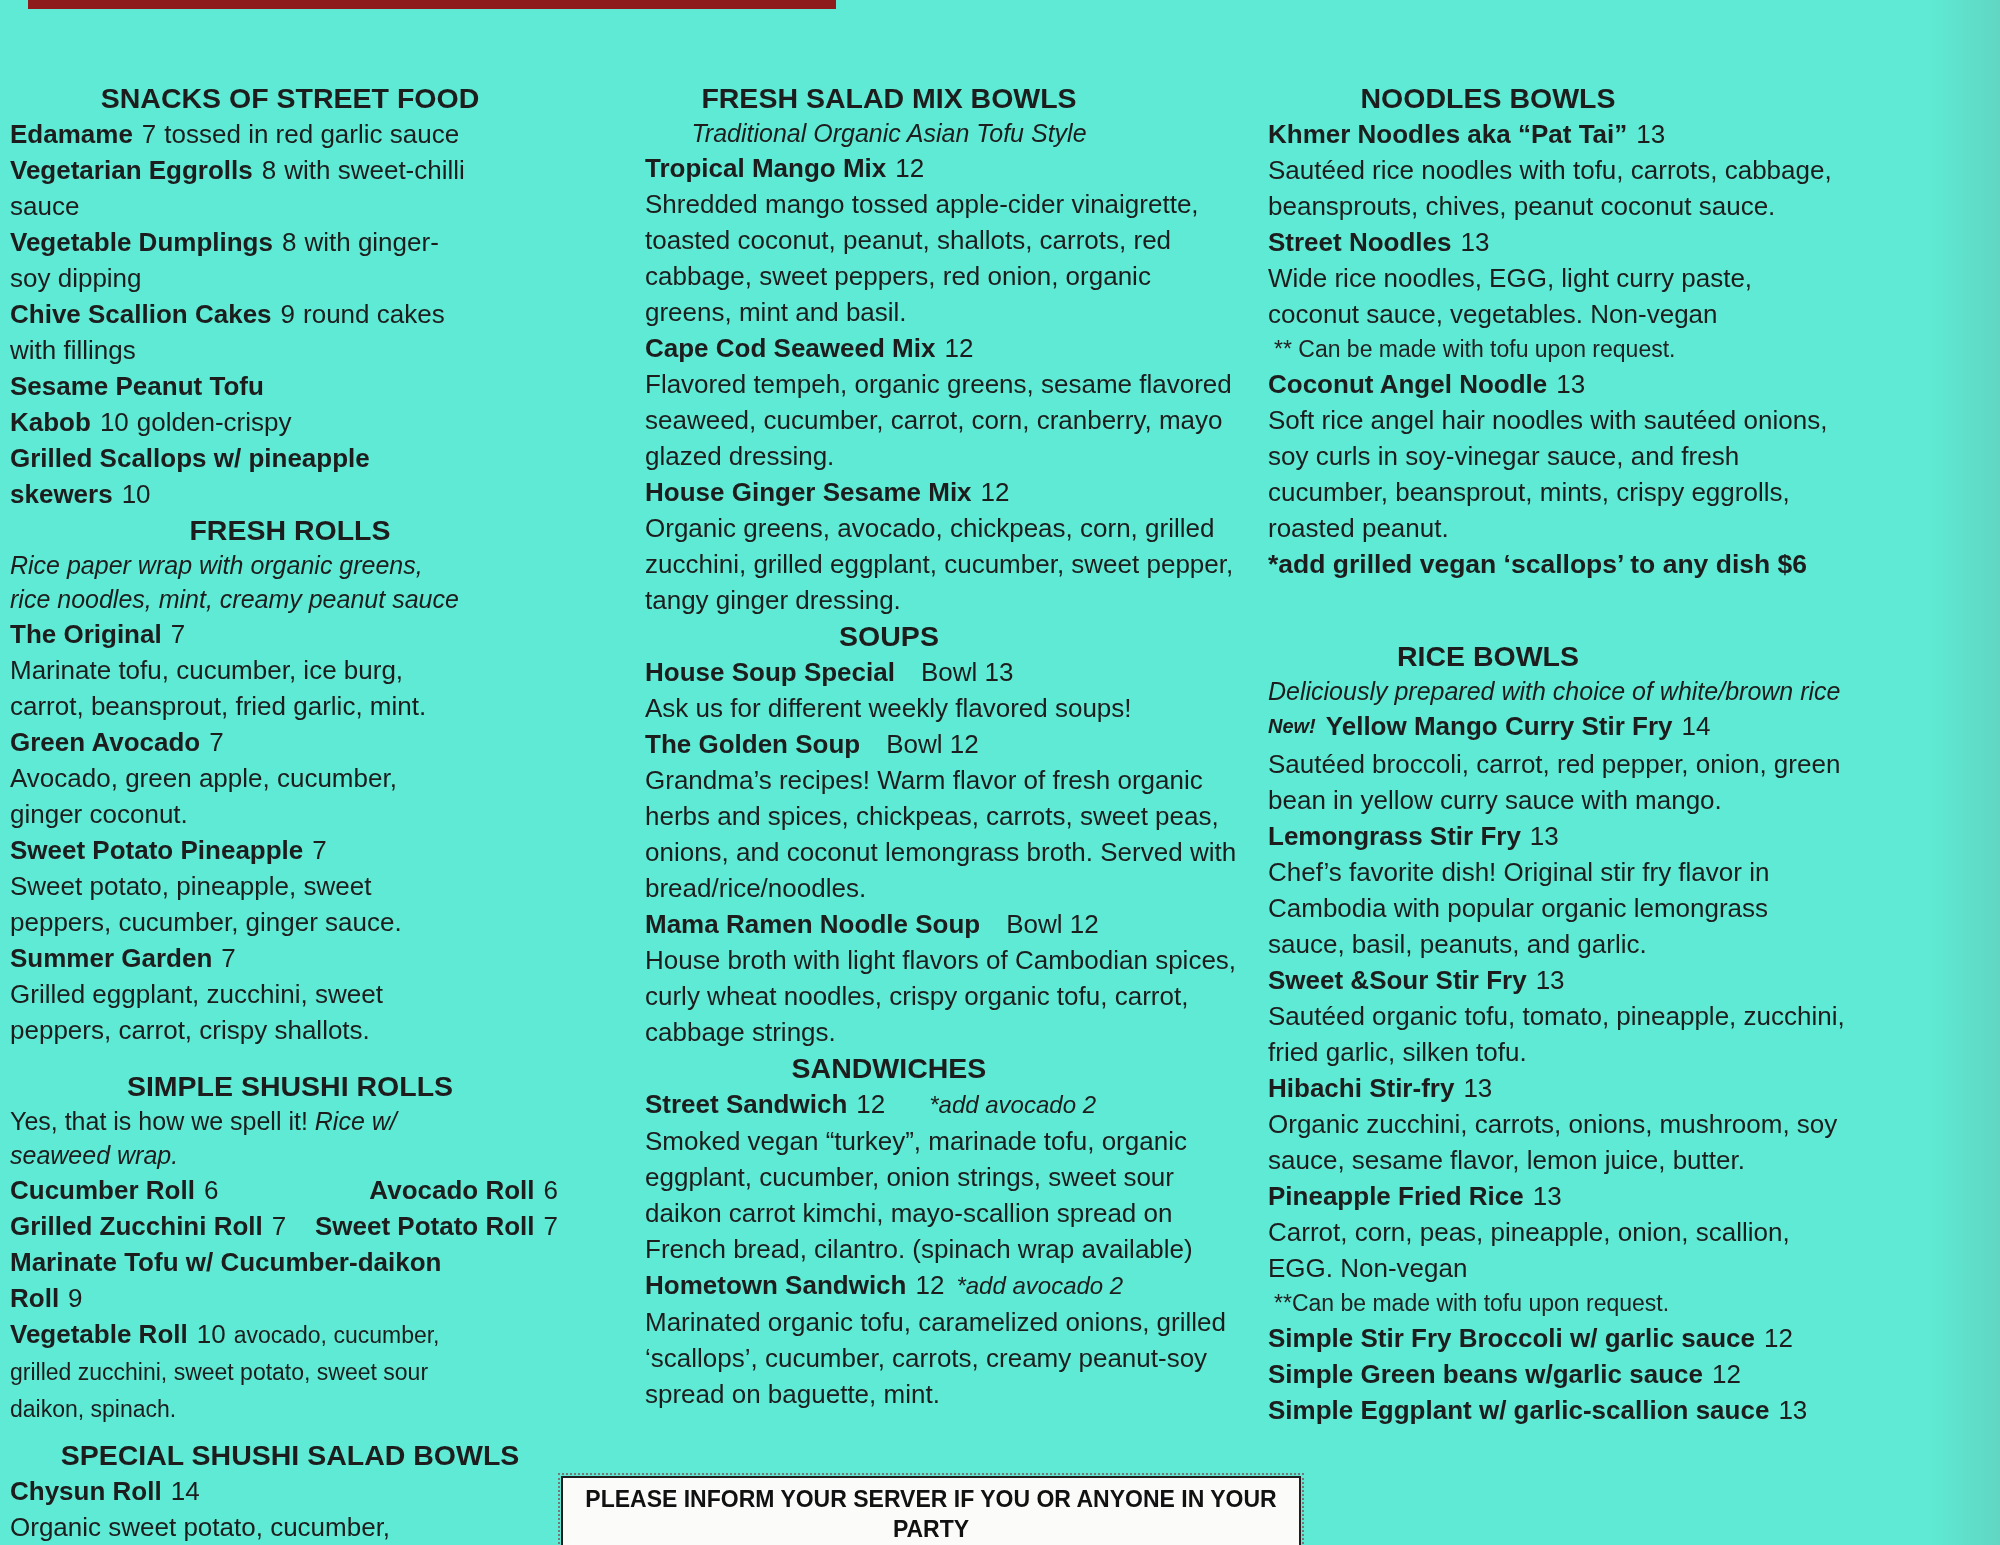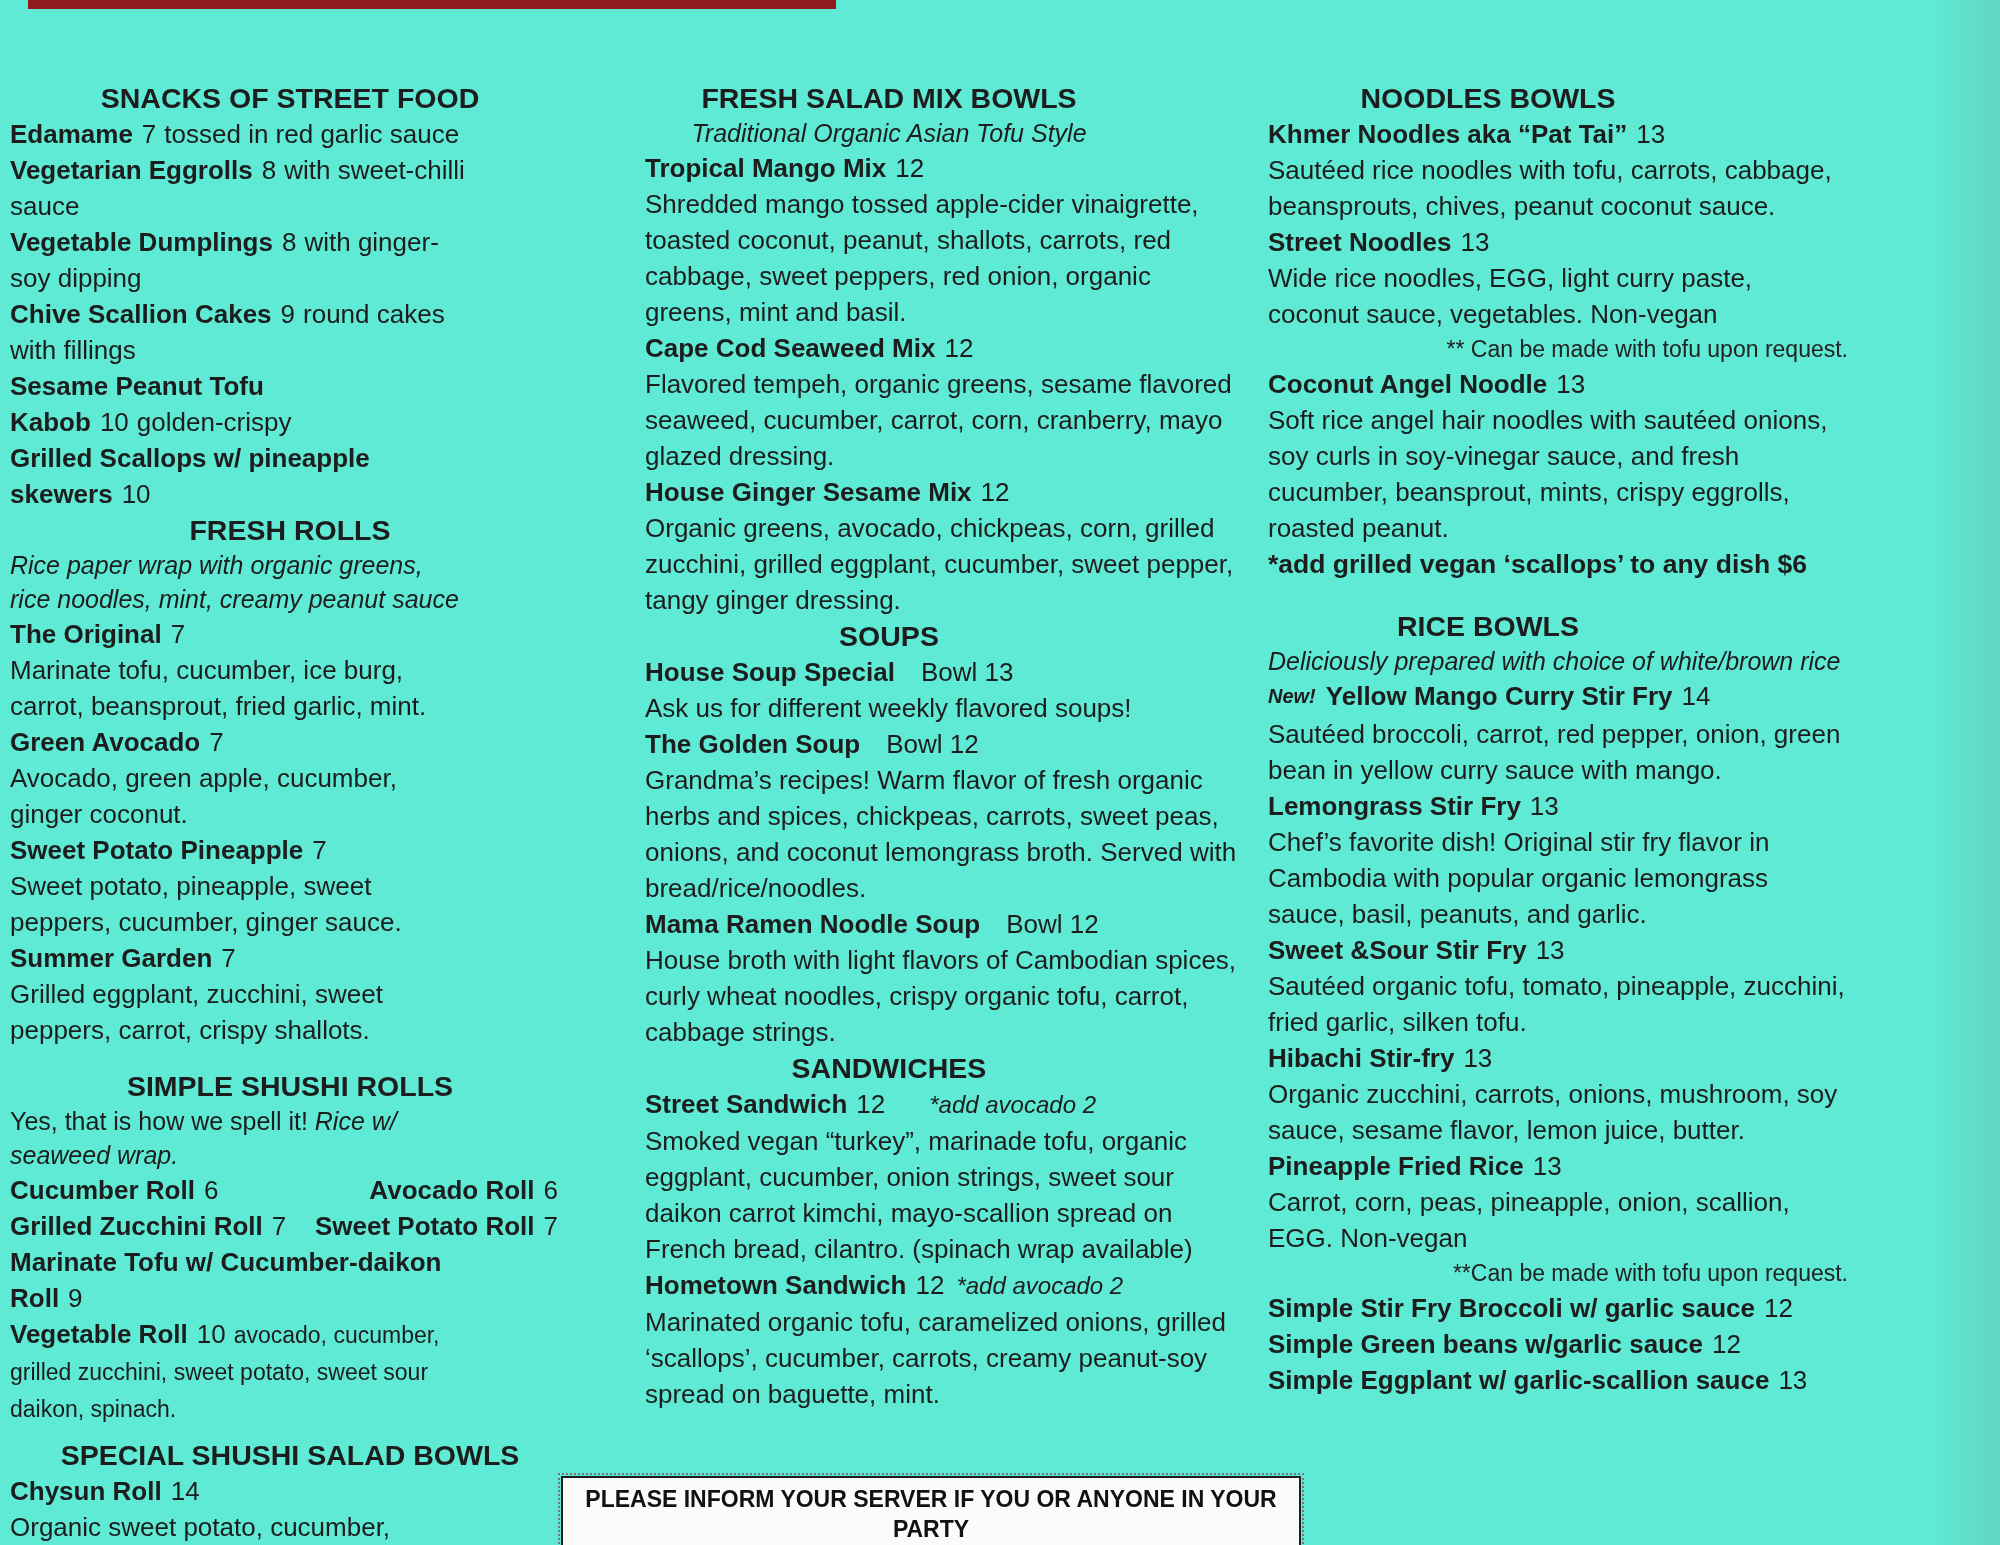--- a/index.html
+++ b/index.html
@@ -19,41 +19,41 @@
   }
   .redbar{position:absolute;left:28px;top:0;width:808px;height:9px;background:#8e1c1c;}
   .col{position:absolute;top:80px;}
   #col1{left:10px;width:456px;}
   #col2{left:645px;width:592px;}
   #col3{left:1268px;width:580px;}
   .section{}
   .col .section:first-child{margin-top:0;}
   #col1 .section:nth-child(3){margin-top:20px;}
   #col1 .section:nth-child(4){margin-top:10px;}
-  #col3 .section:nth-child(2){margin-top:26px;}
+  #col3 .section:nth-child(2){margin-top:56px;}
   .heading{font-weight:bold;font-size:28.5px;text-align:center;}
   #col1 .heading{width:560px;}
   #col2 .heading{width:488px;}
   #col3 .heading{width:440px;}
   .sub{font-size:25px;line-height:34px;}
   .sub .i{font-style:italic;}
   .sub .r{font-style:normal;}
   #col1 .section:nth-child(2) .sub{text-align:left;}
   #col1 .section:nth-child(3) .sub{text-align:left;width:470px;}
   #col2 .sub{text-align:center;width:488px;}
   #col3 .sub{text-align:left;font-style:italic;}
   .nm{font-weight:bold;}
   .pr{margin-left:9px;font-weight:normal;}
   .after{margin-left:8px;font-weight:normal;}
   .after.sm{font-size:23px;}
   .bowl{margin-left:26px;font-weight:normal;}
   .note{font-style:italic;font-size:24px;font-weight:normal;}
   .note.wide{margin-left:44px;}
   .note.tight{margin-left:12px;}
-  .fine{font-size:23px;line-height:34px;padding-left:6px;color:#222;text-align:right;}
+  .fine{font-size:23px;line-height:34px;padding-left:6px;color:#222;}
   .boldline{font-weight:bold;font-size:26.5px;}
   .pair{display:flex;justify-content:space-between;width:548px;}
   .prefix{font-style:italic;font-weight:bold;font-size:20px;margin-right:10px;position:relative;top:-2px;}
   .desc{font-weight:normal;}
   .allergy{
     position:absolute;left:561px;top:1476px;width:740px;box-sizing:border-box;
     border:2px solid #1e1e1e;outline:2px dotted #777;outline-offset:1px;
     background:#fbfbfa;text-align:center;font-weight:bold;font-size:23px;
     line-height:30px;padding:6px 8px 9px;color:#111;
   }

